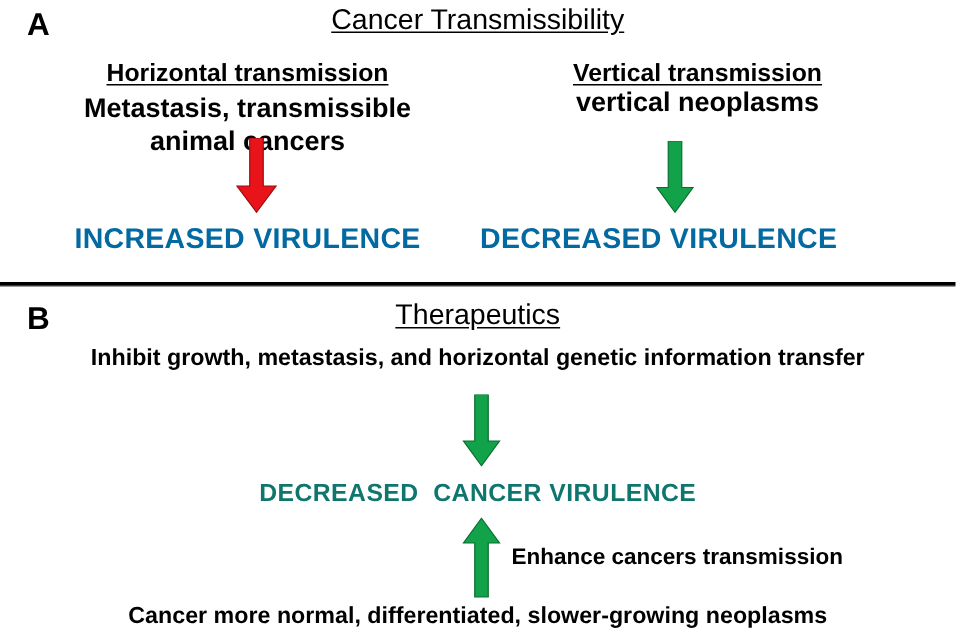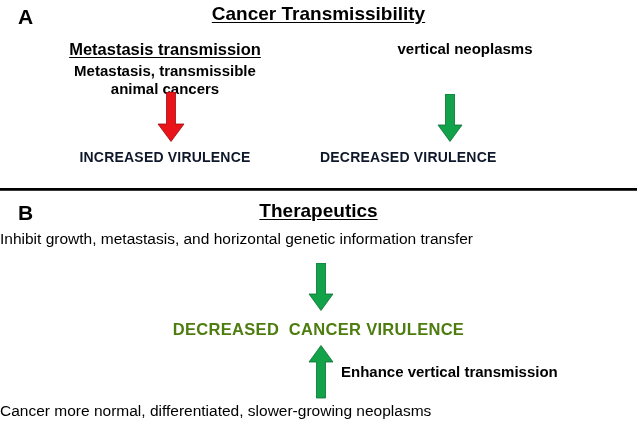--- a/index.html
+++ b/index.html
@@ -29,66 +29,66 @@
   .panel-letter {
     font-size: 21px;
     font-weight: bold;
     letter-spacing: 0px;
     line-height: 1;
   }
 
   
   .title-underline {
     font-size: 19px;
-    font-weight: bold;
+    font-weight: normal;
     text-decoration: underline;
     text-underline-offset: 2px;
     white-space: nowrap;
     line-height: 1.1;
   }
   .subhead-underline {
     font-size: 16.5px;
     font-weight: bold;
     text-decoration: underline;
     text-underline-offset: 2px;
     white-space: nowrap;
     line-height: 1.1;
   }
   .body-text {
-    font-size: 15px;
+    font-size: 18px;
     font-weight: bold;
     line-height: 1.22;
     text-align: center;
     white-space: nowrap;
   }
   .body-text-wide {
     font-size: 15.5px;
-    font-weight: normal;
+    font-weight: bold;
     line-height: 1.22;
     white-space: nowrap;
-    text-align: left;
+    text-align: center;
   }
   .side-label {
     font-size: 15px;
     font-weight: bold;
     white-space: nowrap;
     line-height: 1.2;
   }
   .virulence {
-    font-size: 14px;
+    font-size: 19px;
     font-weight: bold;
-    color: #0f172a;
+    color: #0369a1;
     letter-spacing: 0.2px;
     white-space: nowrap;
     line-height: 1.1;
   }
   .virulence-big {
     font-size: 16.5px;
     font-weight: bold;
-    color: #4d7c0f;
+    color: #0f766e;
     letter-spacing: 0.3px;
     white-space: nowrap;
     line-height: 1.1;
     white-space: pre;
   }
 
   
   .divider {
     position: absolute;
     left: 0px;
@@ -108,35 +108,38 @@
 <div class="figure">
 
   <div class="abs panel-letter" style="left:18px; top:6px;">A</div>
 
   <div class="abs title-underline" style="left:0; top:4px; width:637px; text-align:center;">
     <span>Cancer Transmissibility</span>
   </div>
 
   <div class="abs" style="left:20px; top:40px; width:290px;">
     <div class="subhead-underline" style="text-align:center;">
-      <span>Metastasis transmission</span>
+      <span>Horizontal transmission</span>
     </div>
     <div class="body-text" style="margin-top:4px;">Metastasis, transmissible</div>
     <div class="body-text">animal cancers</div>
   </div>
 
   <div class="arrow" style="left:157px; top:92px;">
     <svg width="28" height="50" viewBox="0 0 28 50" xmlns="http://www.w3.org/2000/svg">
       <polygon points="9.5,0 18.5,0 18.5,32 27,32 14,49.5 1,32 9.5,32" fill="#E8141A" stroke="#9b0d10" stroke-width="0.8"></polygon>
     </svg>
   </div>
 
   <div class="abs virulence" style="left:20px; top:150px; width:290px; text-align:center;">INCREASED VIRULENCE</div>
 
   <div class="abs" style="left:320px; top:40px; width:290px;">
+    <div class="subhead-underline" style="text-align:center;">
+      <span>Vertical transmission</span>
+    </div>
     <div class="body-text">vertical neoplasms</div>
   </div>
 
   <div class="arrow" style="left:437px; top:94px;">
     <svg width="26" height="48" viewBox="0 0 26 48" xmlns="http://www.w3.org/2000/svg">
       <polygon points="8.5,0 17.5,0 17.5,31 25,31 13,47.5 1,31 8.5,31" fill="#12A24A" stroke="#0a6e32" stroke-width="0.8"></polygon>
     </svg>
   </div>
 
   <div class="abs virulence" style="left:320px; top:150px; width:290px; text-align:left;">DECREASED VIRULENCE</div>
@@ -159,17 +162,17 @@
 
 
   <div class="abs virulence-big" style="left:0; top:320px; width:637px; text-align:center;">DECREASED  CANCER VIRULENCE</div>
 
   <div class="arrow" style="left:308px; top:345px;">
     <svg width="26" height="54" viewBox="0 0 26 54" xmlns="http://www.w3.org/2000/svg">
       <polygon points="13,0.5 25,17 17.5,17 17.5,53 8.5,53 8.5,17 1,17" fill="#12A24A" stroke="#0a6e32" stroke-width="0.8"></polygon>
     </svg>
   </div>
 
-  <div class="abs side-label" style="left:341px; top:363px;">Enhance vertical transmission</div>
+  <div class="abs side-label" style="left:341px; top:363px;">Enhance cancers transmission</div>
 
   <div class="abs body-text-wide" style="left:0; top:402px; width:637px;">Cancer more normal, differentiated, slower-growing neoplasms</div>
 
 </div>
 
 </body></html>

